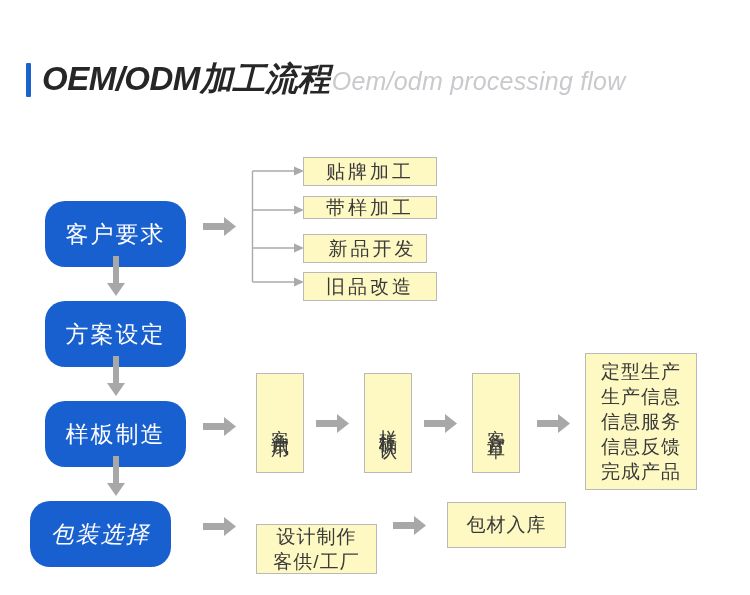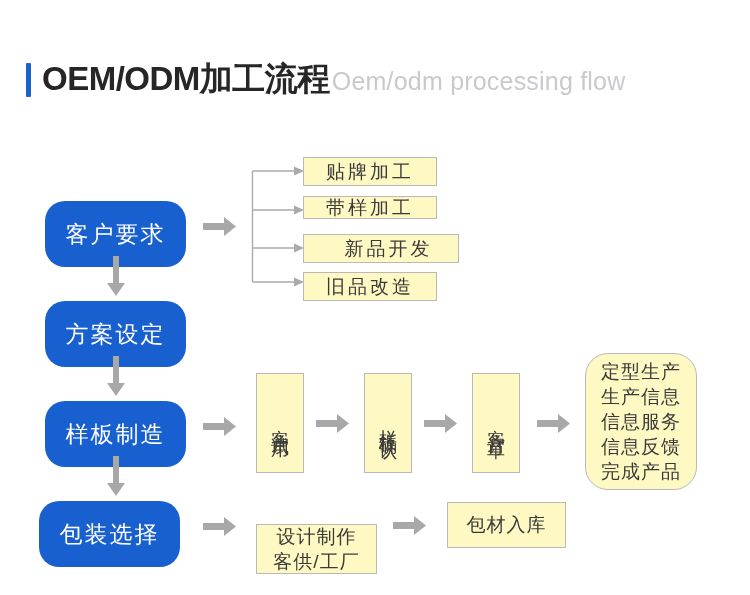--- a/index.html
+++ b/index.html
@@ -4,21 +4,21 @@
 <style>
   html,body{margin:0;padding:0;}
   body{
     width:750px;height:595px;background:#ffffff;
     font-family:"Liberation Sans","DejaVu Sans",sans-serif;
     overflow:hidden;position:relative;
   }
   .canvas{position:absolute;left:0;top:0;width:750px;height:595px;}
 
   
-  .header{position:absolute;left:26px;top:62px;display:flex;align-items:baseline;}
+  .header{position:absolute;left:26px;top:62px;display:flex;align-items:baseline;font-style:italic;}
   .accent-bar{width:5px;height:34px;background:#1A63CC;align-self:center;margin-right:11px;border-radius:1px;}
   .title-cn{
     font-size:33px;font-weight:bold;color:#262626;letter-spacing:-0.5px;
     line-height:34px;white-space:nowrap;
   }
   .title-en{
     font-size:25px;color:#c9c9ce;font-weight:normal;letter-spacing:0.2px;
     line-height:34px;white-space:nowrap;margin-left:2px;
   }
 
@@ -61,21 +61,21 @@
 
   <div class="blue-box" style="left:45px;top:201px;">
     <span>客户要求</span>
   </div>
   <div class="blue-box" style="left:45px;top:301px;">
     <span>方案设定</span>
   </div>
   <div class="blue-box" style="left:45px;top:401px;">
     <span>样板制造</span>
   </div>
-  <div class="blue-box" style="left:39px;top:501px;">
+  <div class="blue-box" style="left:30px;top:501px;font-style:italic;">
     <span>包装选择</span>
   </div>
 
   <svg class="arrow-down" style="left:105px;top:256px;" width="22" height="42" viewBox="0 0 22 42">
     <path d="M8 0 h6 v27 h6 l-9 13 l-9 -13 h6 z" fill="#a8a8a8"></path>
   </svg>
   <svg class="arrow-down" style="left:105px;top:356px;" width="22" height="42" viewBox="0 0 22 42">
     <path d="M8 0 h6 v27 h6 l-9 13 l-9 -13 h6 z" fill="#a8a8a8"></path>
   </svg>
   <svg class="arrow-down" style="left:105px;top:456px;" width="22" height="42" viewBox="0 0 22 42">
@@ -107,21 +107,21 @@
       <path d="M44 114.5 l10 4.5 l-10 4.5 z"></path>
     </g>
   </svg>
 
   <div class="plain-box branch-box" style="left:303px;top:157px;width:134px;height:29px;">
     <span>贴牌加工</span>
   </div>
   <div class="plain-box branch-box" style="left:303px;top:196px;width:134px;height:23px;">
     <span>带样加工</span>
   </div>
-  <div class="plain-box branch-box" style="left:303px;top:234px;width:156px;height:29px;padding-left:15px;">
+  <div class="plain-box branch-box" style="left:303px;top:234px;width:124px;height:29px;padding-left:15px;">
     <span>新品开发</span>
   </div>
   <div class="plain-box branch-box" style="left:303px;top:272px;width:134px;height:29px;">
     <span>旧品改造</span>
   </div>
 
   <div class="plain-box vert-box" style="left:256px;top:373px;width:48px;height:100px;">
     <span>客户试用</span>
   </div>
 
@@ -138,21 +138,21 @@
   </svg>
 
   <div class="plain-box vert-box" style="left:472px;top:373px;width:48px;height:100px;">
     <span>客户订单</span>
   </div>
 
   <svg class="arrow-right" style="left:537px;top:413px;" width="34" height="21" viewBox="0 0 34 21">
     <path d="M0 7 h21 v-6 l12 9.5 l-12 9.5 v-6 h-21 z" fill="#a8a8a8"></path>
   </svg>
 
-  <div class="plain-box multiline" style="left:585px;top:353px;width:112px;height:137px;border-radius:23px;">
+  <div class="plain-box multiline" style="left:585px;top:353px;width:112px;height:137px;">
     <span>定型生产</span>
     <span>生产信息</span>
     <span>信息服务</span>
     <span>信息反馈</span>
     <span>完成产品</span>
   </div>
 
   <div class="plain-box multiline" style="left:256px;top:524px;width:121px;height:50px;">
     <span>设计制作</span>
     <span>客供/工厂</span>

